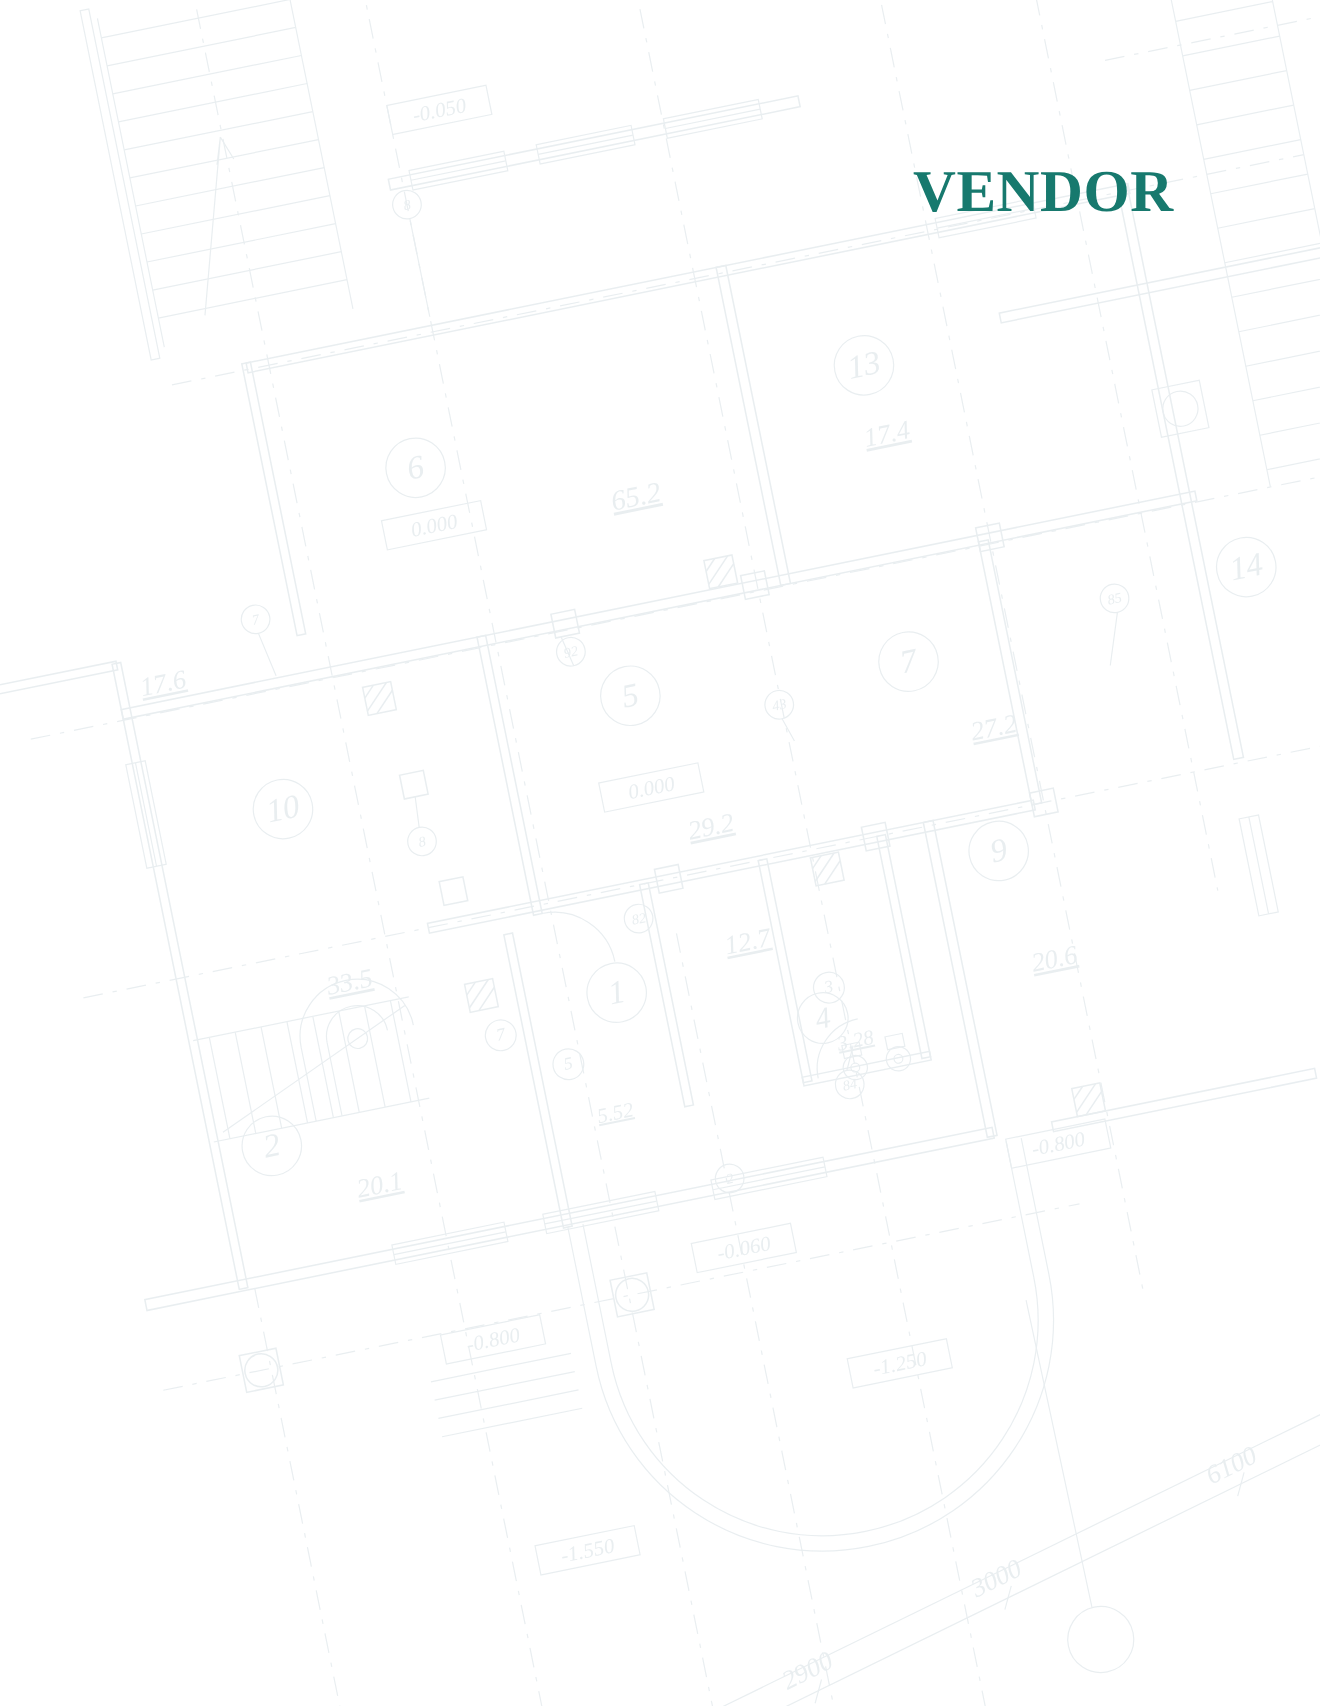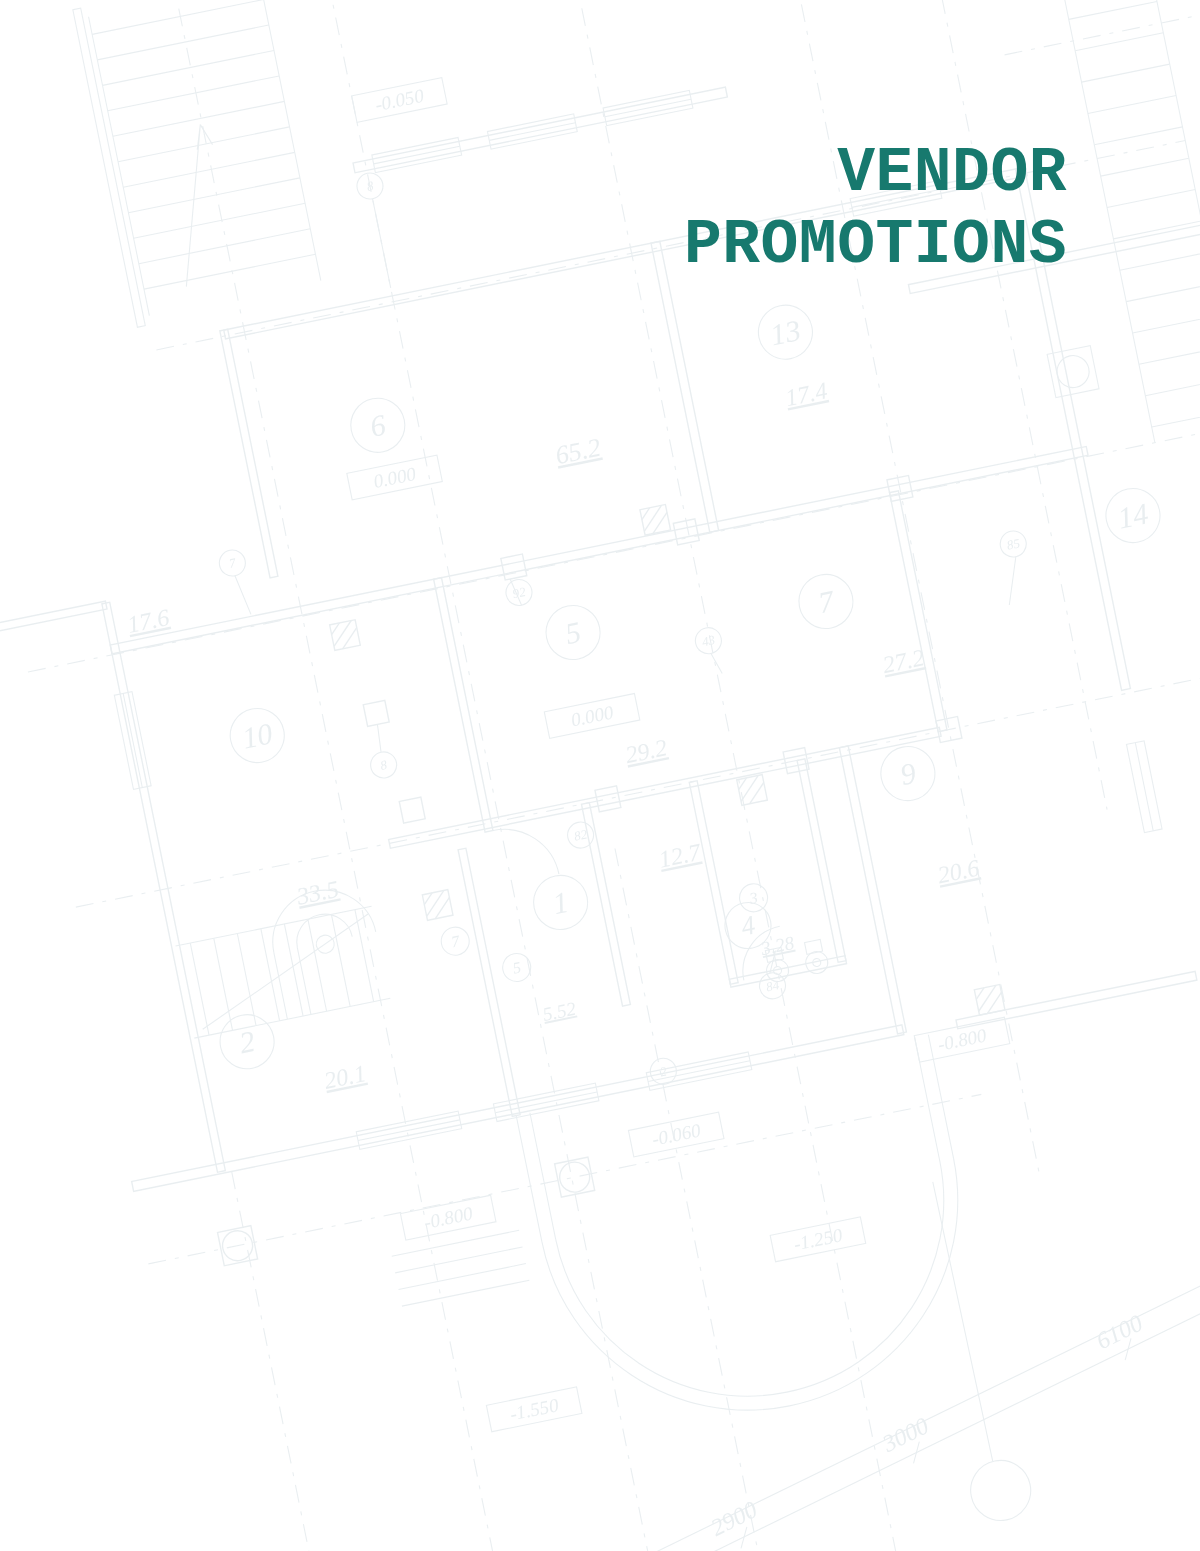--- a/index.html
+++ b/index.html
@@ -13,22 +13,22 @@
   .blueprint{position:absolute;inset:0;z-index:0;}
   .bp{opacity:.62;}
   .ln{stroke:var(--bp-line);fill:none;stroke-width:1.4px;}
   .lnf{stroke:var(--bp-line);fill:none;stroke-width:1.1px;}
   .dash{stroke:var(--bp-line);fill:none;stroke-width:1.1px;stroke-dasharray:18 9 4 9;}
   .ptxt{fill:var(--bp-text);font-style:italic;font-family:"Liberation Serif",serif;}
   .u{text-decoration:underline;}
   .title{
     position:absolute;top:138px;right:133px;z-index:1;
     text-align:right;color:var(--title-color);
-    font-family:Liberation Mono, monospace;
-    font-weight:700;font-size:63px;line-height:72px;letter-spacing:.5px;
+    font-family:Liberation Serif, serif;
+    font-weight:700;font-size:54px;line-height:72px;letter-spacing:.5px;
   }
   .title div{white-space:nowrap;}
 </style>
 </head>
 <body>
 
 <div class="page">
 
   <svg class="blueprint" width="1200" height="1551" viewBox="0 0 1200 1551" xmlns="http://www.w3.org/2000/svg">
     <defs>
@@ -282,16 +282,15 @@
         <text class="ptxt" x="585" y="1538" font-size="24" text-anchor="middle" transform="rotate(-15 585 1538)">2900</text>
         <text class="ptxt" x="770" y="1490" font-size="24" text-anchor="middle" transform="rotate(-15 770 1490)">3000</text>
         <text class="ptxt" x="1000" y="1432" font-size="24" text-anchor="middle" transform="rotate(-15 1000 1432)">6100</text>
       </g>
 
     </g>
   </svg>
 
   <h1 class="title" style="margin:0;">
     <div>VENDOR</div>
-    <div>PROMOTIONS</div>
   </h1>
 
 </div>
 
 </body></html>

